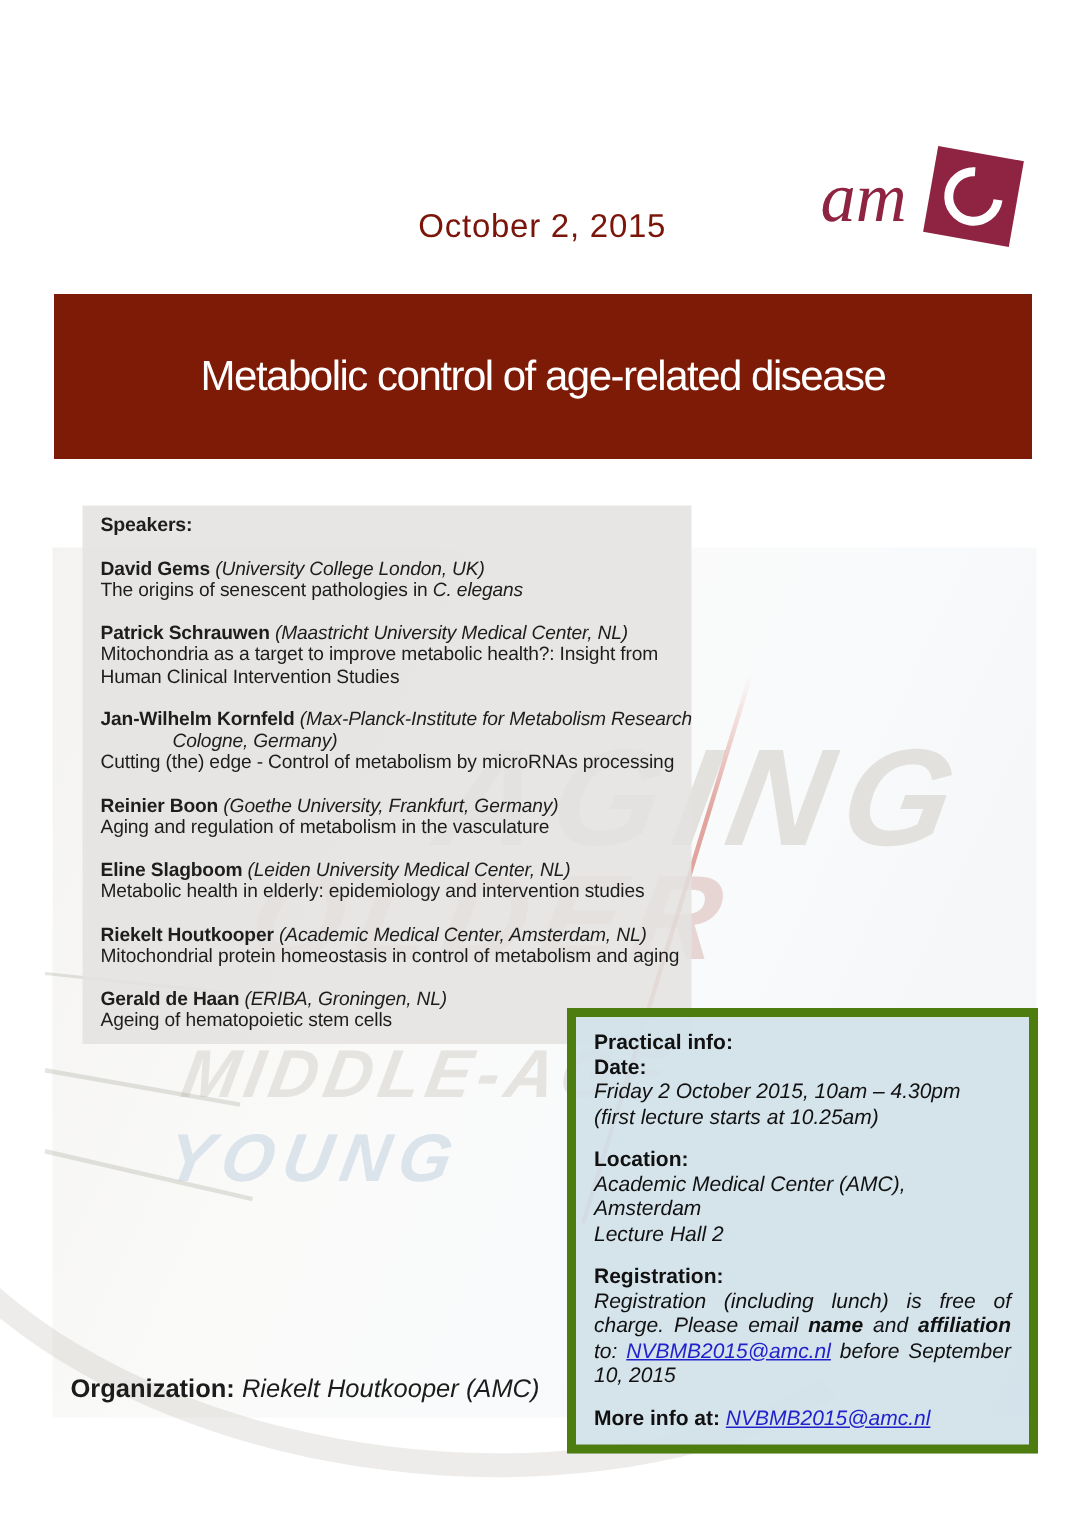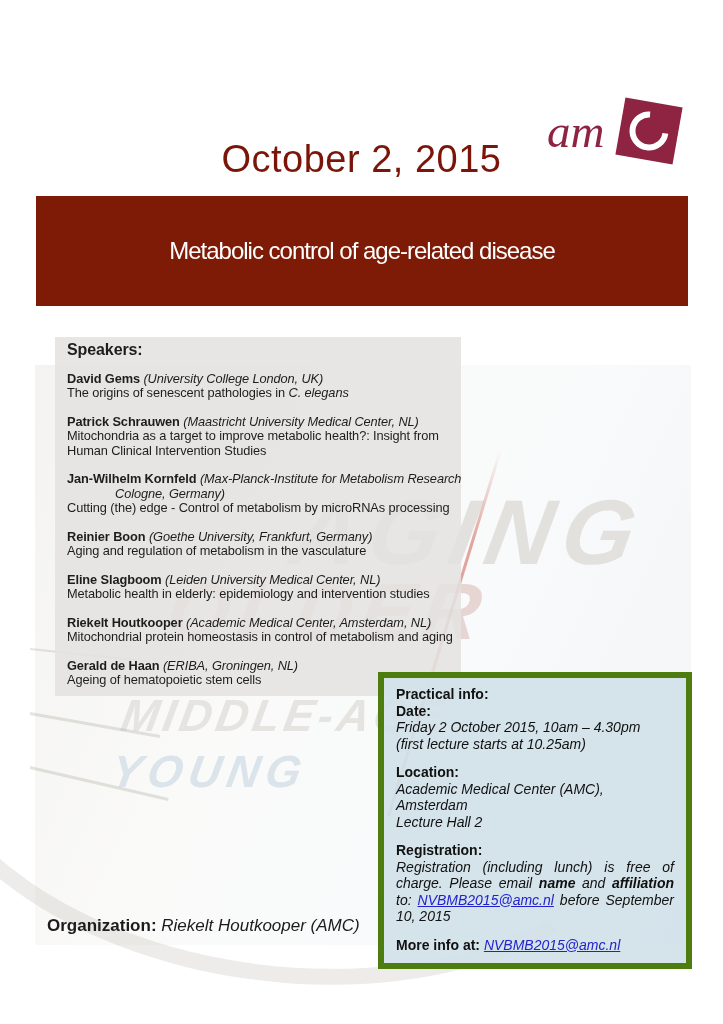--- a/index.html
+++ b/index.html
@@ -29,35 +29,35 @@
   .needle{
     position:absolute; z-index:1; left:443px; top:442px; width:3px; height:382px;
     background:linear-gradient(rgba(195,60,45,0), rgba(195,60,45,0.45) 25%, rgba(205,72,55,0.5));
     transform:rotate(17deg);
   }
   
   .nvbmb{position:absolute; left:28px; top:80px; z-index:3;}
   .amc{position:absolute; left:545px; top:90px; z-index:3;text-decoration:underline;}
   .event-date{
     position:absolute; left:0; top:138px; width:723px; z-index:3;
-    text-align:center; font-size:38px; color:#7b150a; letter-spacing:0.5px;
+    text-align:center; font-size:22px; color:#7b150a; letter-spacing:0.5px;
   }
   
   .banner{
     position:absolute; left:36px; top:196px; width:652px; height:110px; z-index:3;
     background:#7e1b06; display:flex; align-items:center; justify-content:center;
   }
-  .banner-title{color:#ffffff; font-size:24px; letter-spacing:-1px; white-space:nowrap;}
+  .banner-title{color:#ffffff; font-size:28px; letter-spacing:-1px; white-space:nowrap;}
   
   .speakers{
     position:absolute; left:55px; top:337px; width:406px; z-index:2;
     background:rgba(227,226,225,0.87); padding:6px 12px 8px 12px; box-sizing:border-box;
     font-size:12.8px; line-height:14.5px; letter-spacing:-0.1px; color:#1d1d1d; overflow:hidden;
   }
-  .speakers .label{font-weight:bold; font-size:16px;}
+  .speakers .label{font-weight:bold; font-size:13px;}
   .speaker{margin-top:14px;}
   .sp-head b{font-weight:bold;}
   .sp-head i, .sp-aff2{font-style:italic;}
   .sp-aff2{display:inline-block; margin-left:48px;}
   .nw{white-space:nowrap;}
   
   .practical{
     position:absolute; left:378px; top:672px; width:314px; z-index:2;
     background:rgba(210,225,233,0.93); border:6px solid #4d7c0f; box-sizing:border-box;
     padding:8px 12px 10px 12px; font-size:14px; line-height:16.5px; color:#111;

